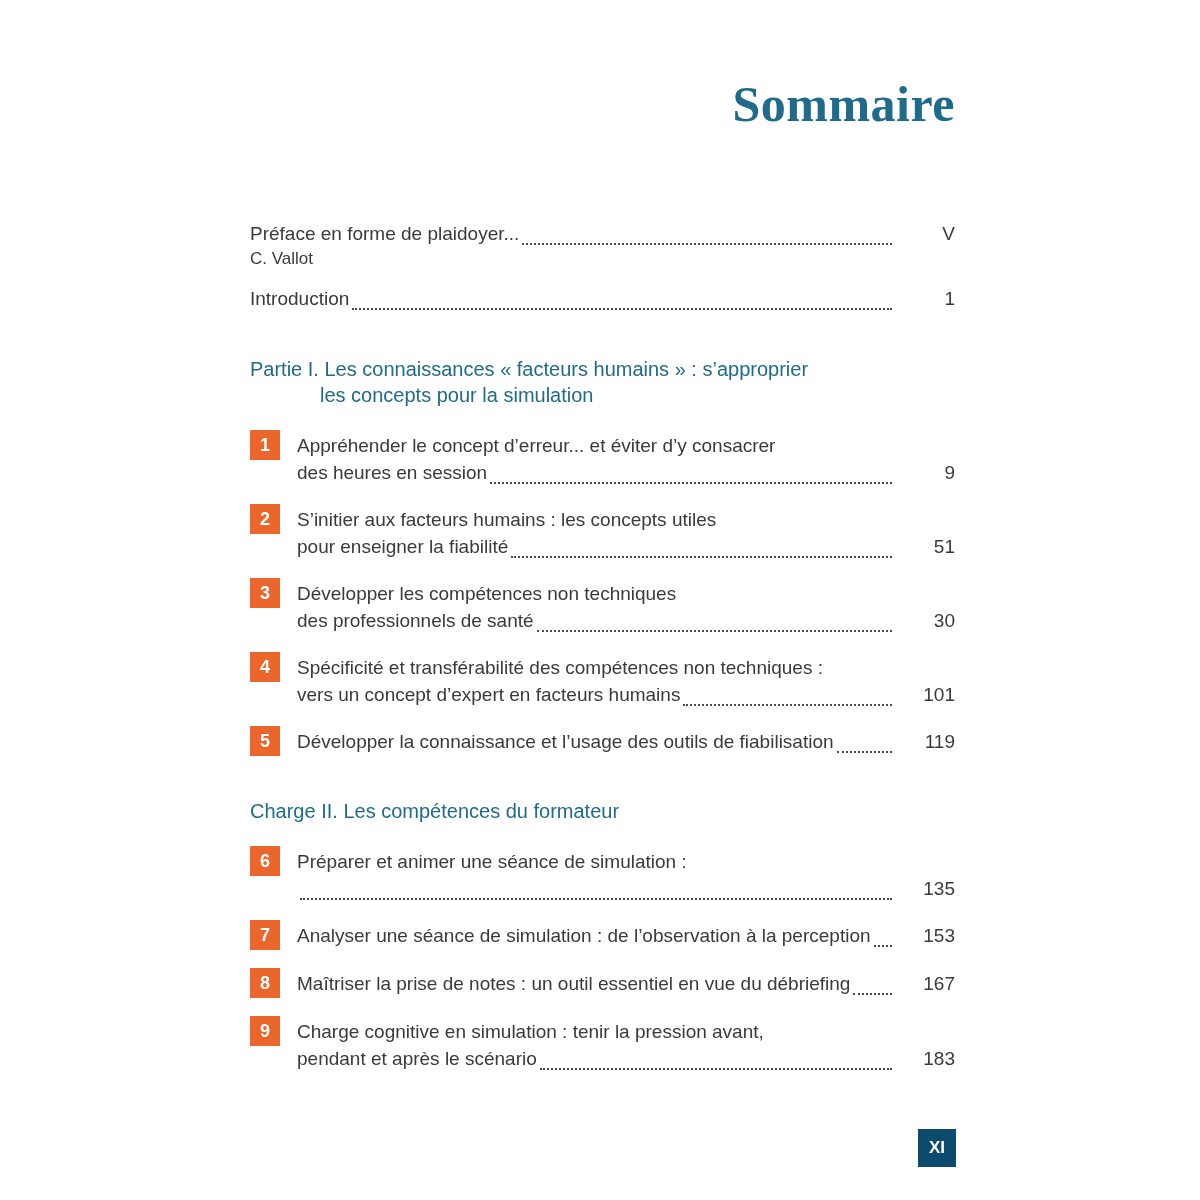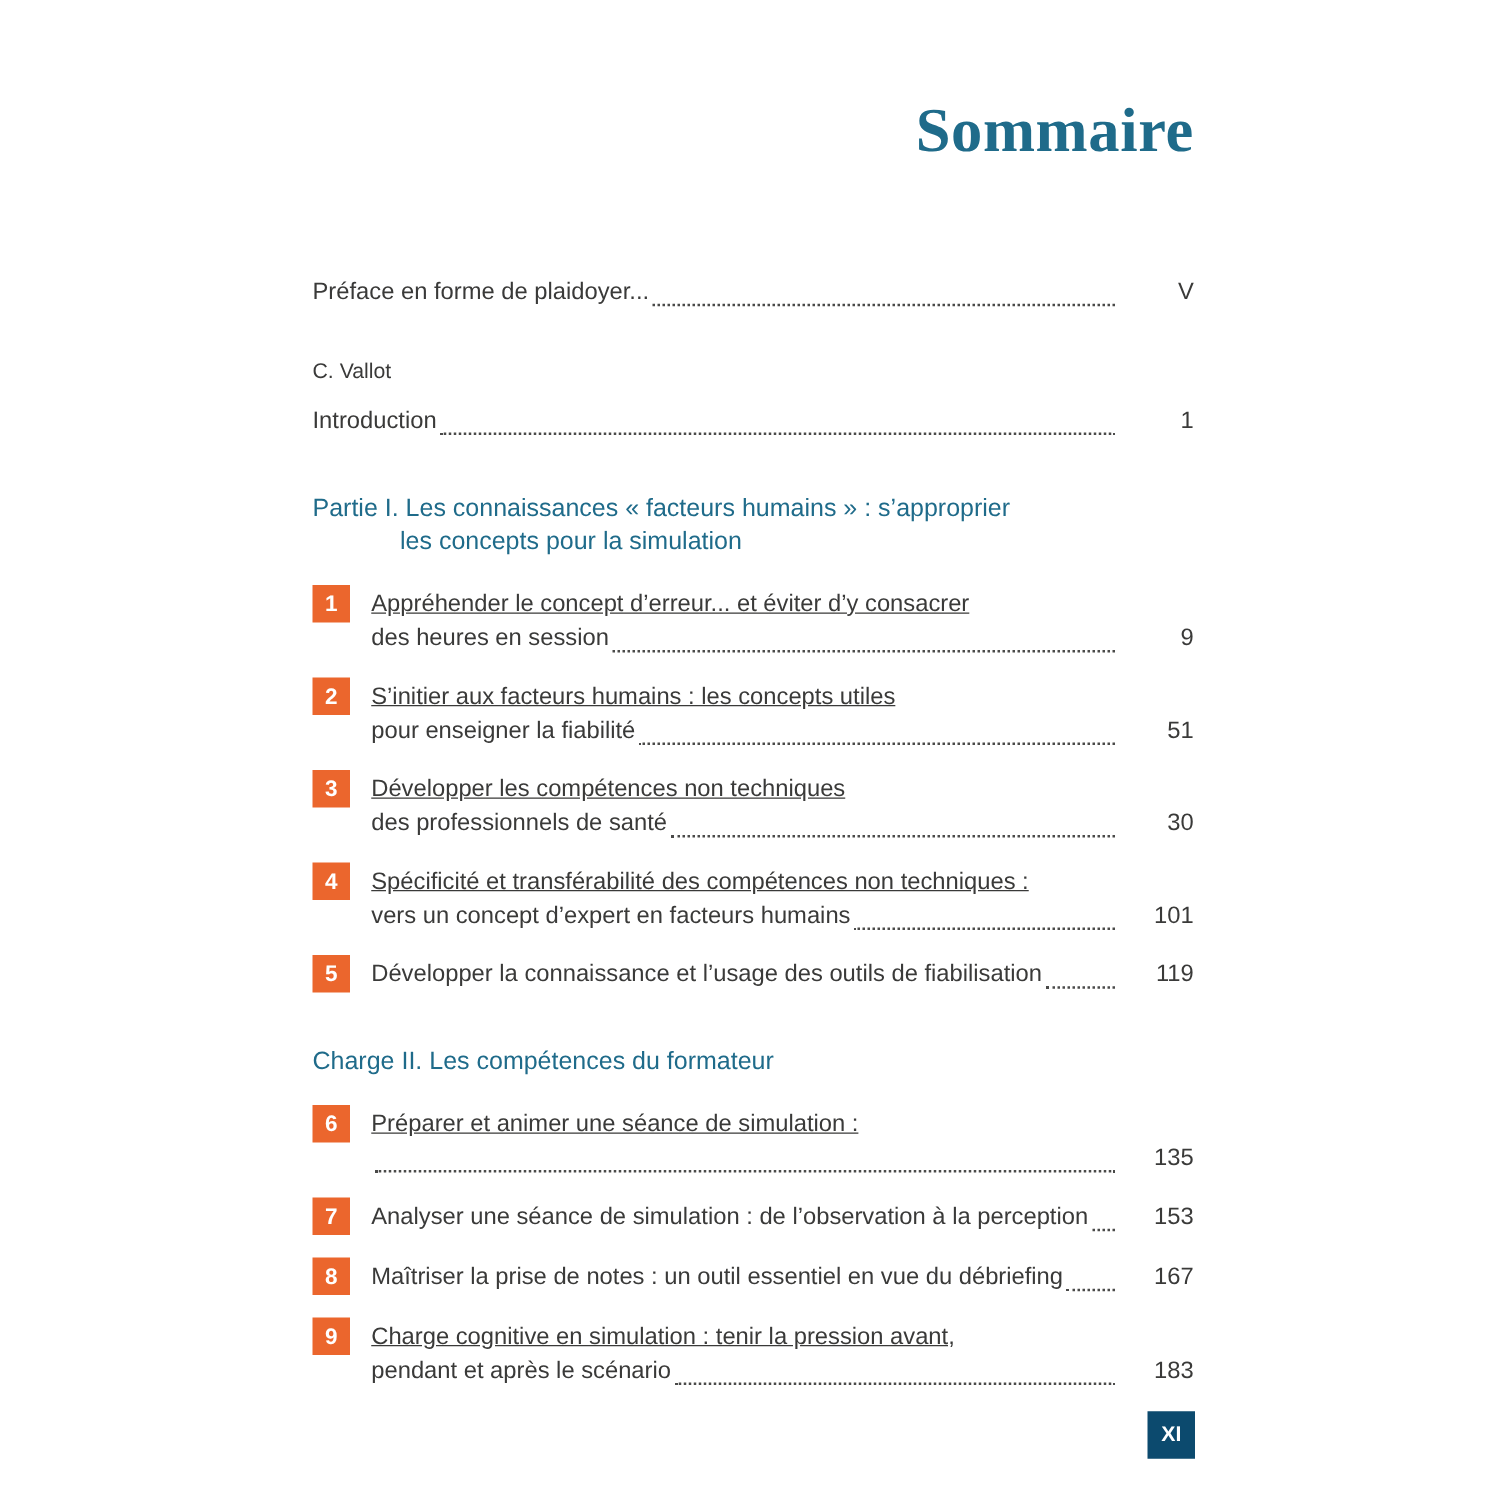--- a/index.html
+++ b/index.html
@@ -19,21 +19,21 @@
     font-weight: bold;
     font-size: 50px;
     line-height: 56px;
     color: #1f6b8a;
     letter-spacing: 0.5px;
   }
 
   .toc { position: absolute; left: 250px; top: 220px; width: 705px; }
 
   .fm-entry { margin: 0; }
-  .fm-author { font-size: 17px; line-height: 24px; color: #3a3a39; margin-top: 38px; }
+  .fm-author { font-size: 17px; line-height: 24px; color: #3a3a39; }
   .fm-intro { margin-top: 14px; }
 
   .leader-row { display: flex; align-items: center; }
   .leader-row .txt { font-size: 19px; line-height: 27px; white-space: nowrap; }
   .dots {
     flex: 1 1 auto;
     height: 20px;
     margin-left: 3px;
     border-bottom: 2px dotted #4a4a49;
   }
@@ -60,21 +60,21 @@
   .chap-num {
     flex: 0 0 30px;
     width: 30px; height: 30px;
     margin-right: 17px; margin-top: -2px;
     background: #eb662d;
     color: #ffffff;
     font-size: 18px; font-weight: bold;
     display: flex; align-items: center; justify-content: center;
   }
   .chap-body { flex: 1 1 auto; min-width: 0; }
-  .chap-line1 { font-size: 19px; line-height: 27px; text-decoration: underline; }
+  .chap-line1 { font-size: 19px; line-height: 27px; }
 
   .folio {
     position: absolute;
     left: 918px; top: 1129px;
     width: 38px; height: 38px;
     background: #0c4a6e;
     color: #ffffff;
     font-size: 17px; font-weight: bold;
     display: flex; align-items: center; justify-content: center;
   }

